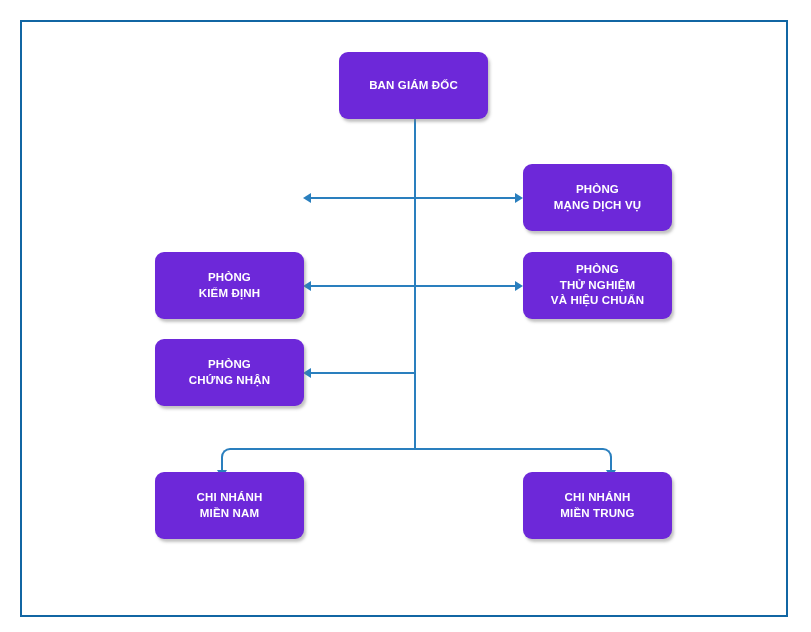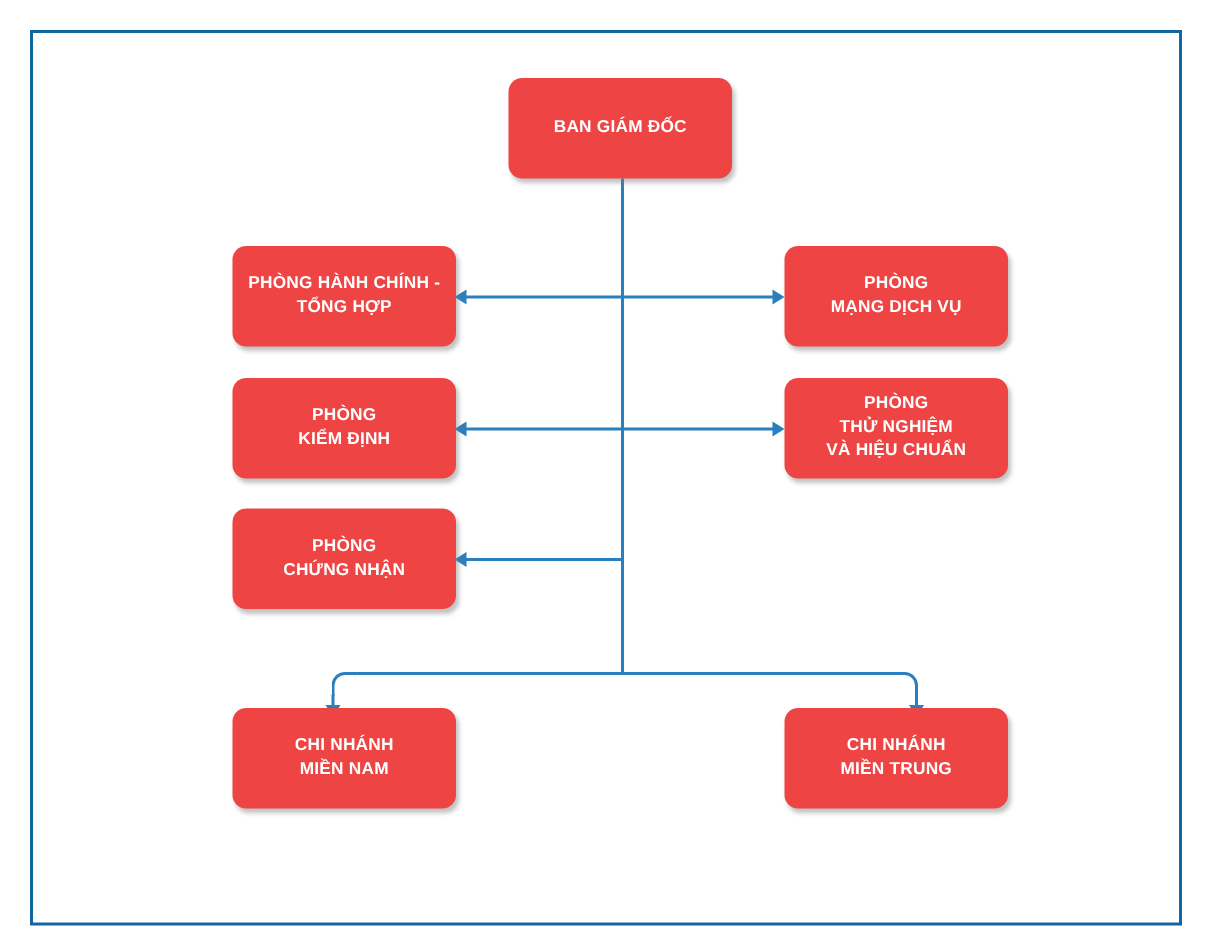--- a/index.html
+++ b/index.html
@@ -26,21 +26,21 @@
     top: 20px;
     width: 768px;
     height: 597px;
     border: 2px solid #1166a3;
     box-sizing: border-box;
     background: #ffffff;
   }
   
   .node {
     position: absolute;
-    background: #ef4444;
+    background: #6d28d9;
     border-radius: 9px;
     box-shadow: 2px 3px 3px rgba(120,120,120,0.45);
     color: #ffffff;
     display: flex;
     align-items: center;
     justify-content: center;
     text-align: center;
     font-weight: bold;
     font-size: 11.5px;
     letter-spacing: 0.15px;
@@ -124,24 +124,20 @@
   <div class="conn vline" style="left:221px; top:463px; height:9px;"></div>
   <div class="arrow arrow-down" style="left:217px; top:470px;"></div>
 
   <div class="conn vline" style="left:610px; top:463px; height:9px;"></div>
   <div class="arrow arrow-down" style="left:606px; top:470px;"></div>
 
   <div class="node" style="left:339px; top:52px; width:149px; height:67px;">
     <span class="label">BAN GIÁM ĐỐC</span>
   </div>
 
-  <div class="node" style="left:155px; top:164px; width:149px; height:67px;">
-    <span class="label">PHÒNG HÀNH CHÍNH -
-TỔNG HỢP</span>
-  </div>
 
   <div class="node" style="left:523px; top:164px; width:149px; height:67px;">
     <span class="label">PHÒNG
 MẠNG DỊCH VỤ</span>
   </div>
 
   <div class="node" style="left:155px; top:252px; width:149px; height:67px;">
     <span class="label">PHÒNG
 KIỂM ĐỊNH</span>
   </div>

